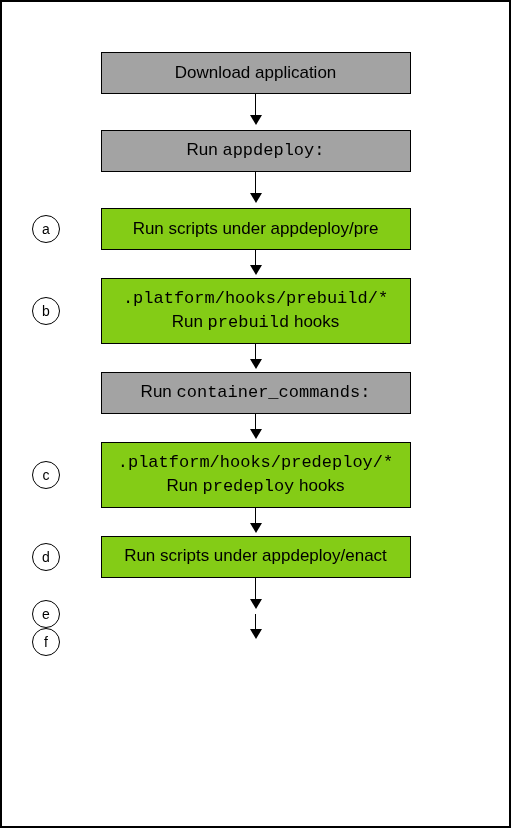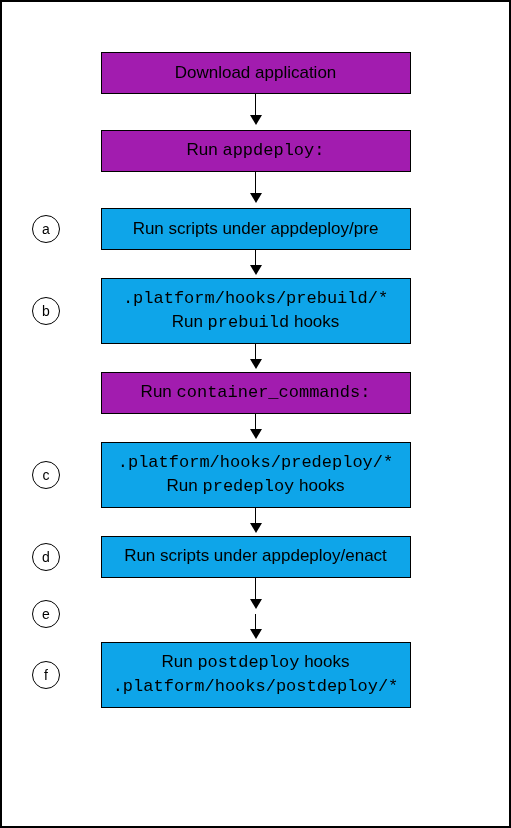--- a/index.html
+++ b/index.html
@@ -34,24 +34,24 @@
     width: 310px;
     min-height: 42px;
     display: flex;
     flex-direction: column;
     align-items: center;
     justify-content: center;
     font-size: 17px;
     line-height: 1.35;
     padding: 8px 10px;
     text-align: center;
-    background: #a21caf;
+    background: #a3a3a3;
   }
   .step-box.green {
-    background: #0ea5e9;
+    background: #84cc16;
   }
   .step-line {
     display: block;
   }
   .code {
     font-family: "Courier New", Courier, monospace;
   }
   .circle {
     width: 28px;
     height: 28px;
@@ -165,19 +165,15 @@
       </div>
       <div class="row">
         <div class="circle">e</div>
       </div>
       <div class="arrow short">
         <div class="arrow-shaft"></div>
         <div class="arrow-head"></div>
       </div>
       <div class="row">
         <div class="circle">f</div>
-        <div class="step-box green">
-          <span class="step-line"><span>Run </span><span class="code">postdeploy</span><span> hooks</span></span>
-          <span class="step-line"><span class="code">.platform/hooks/postdeploy/*</span></span>
-        </div>
       </div>
     </div>
 </div>
 
 </body></html>

